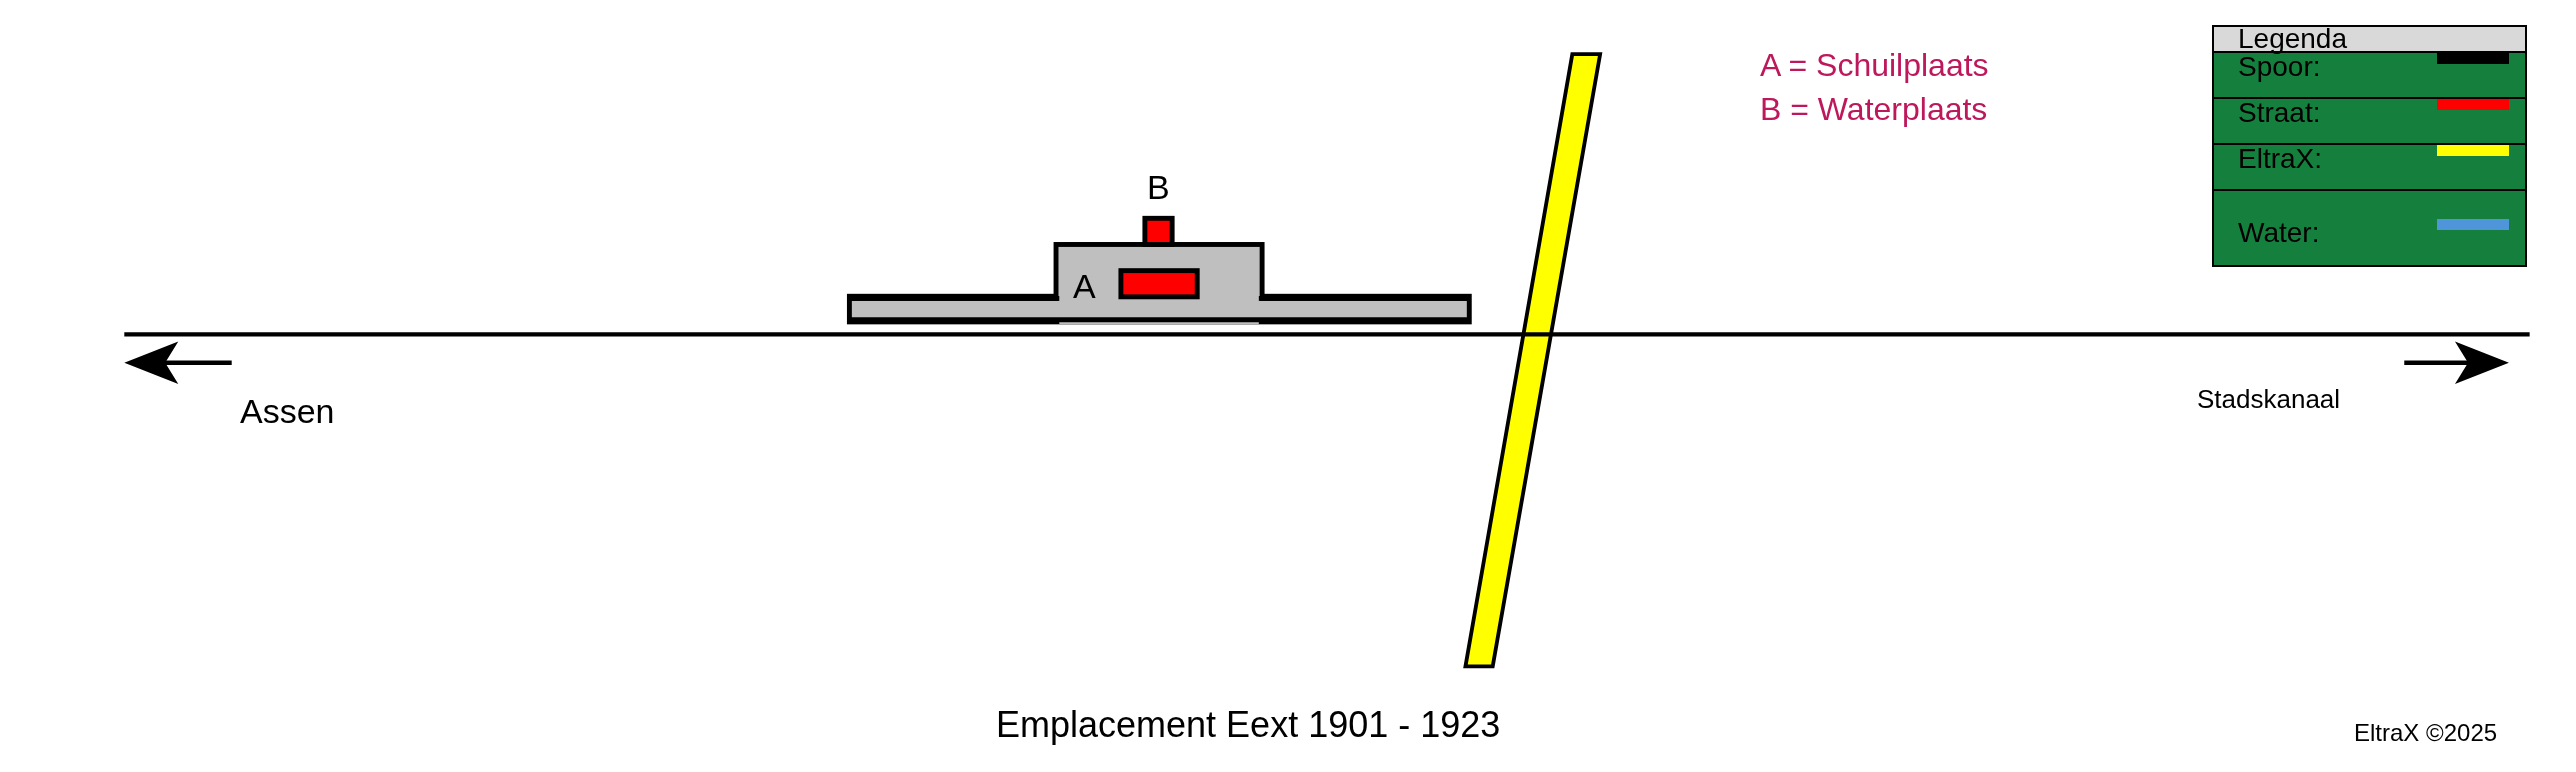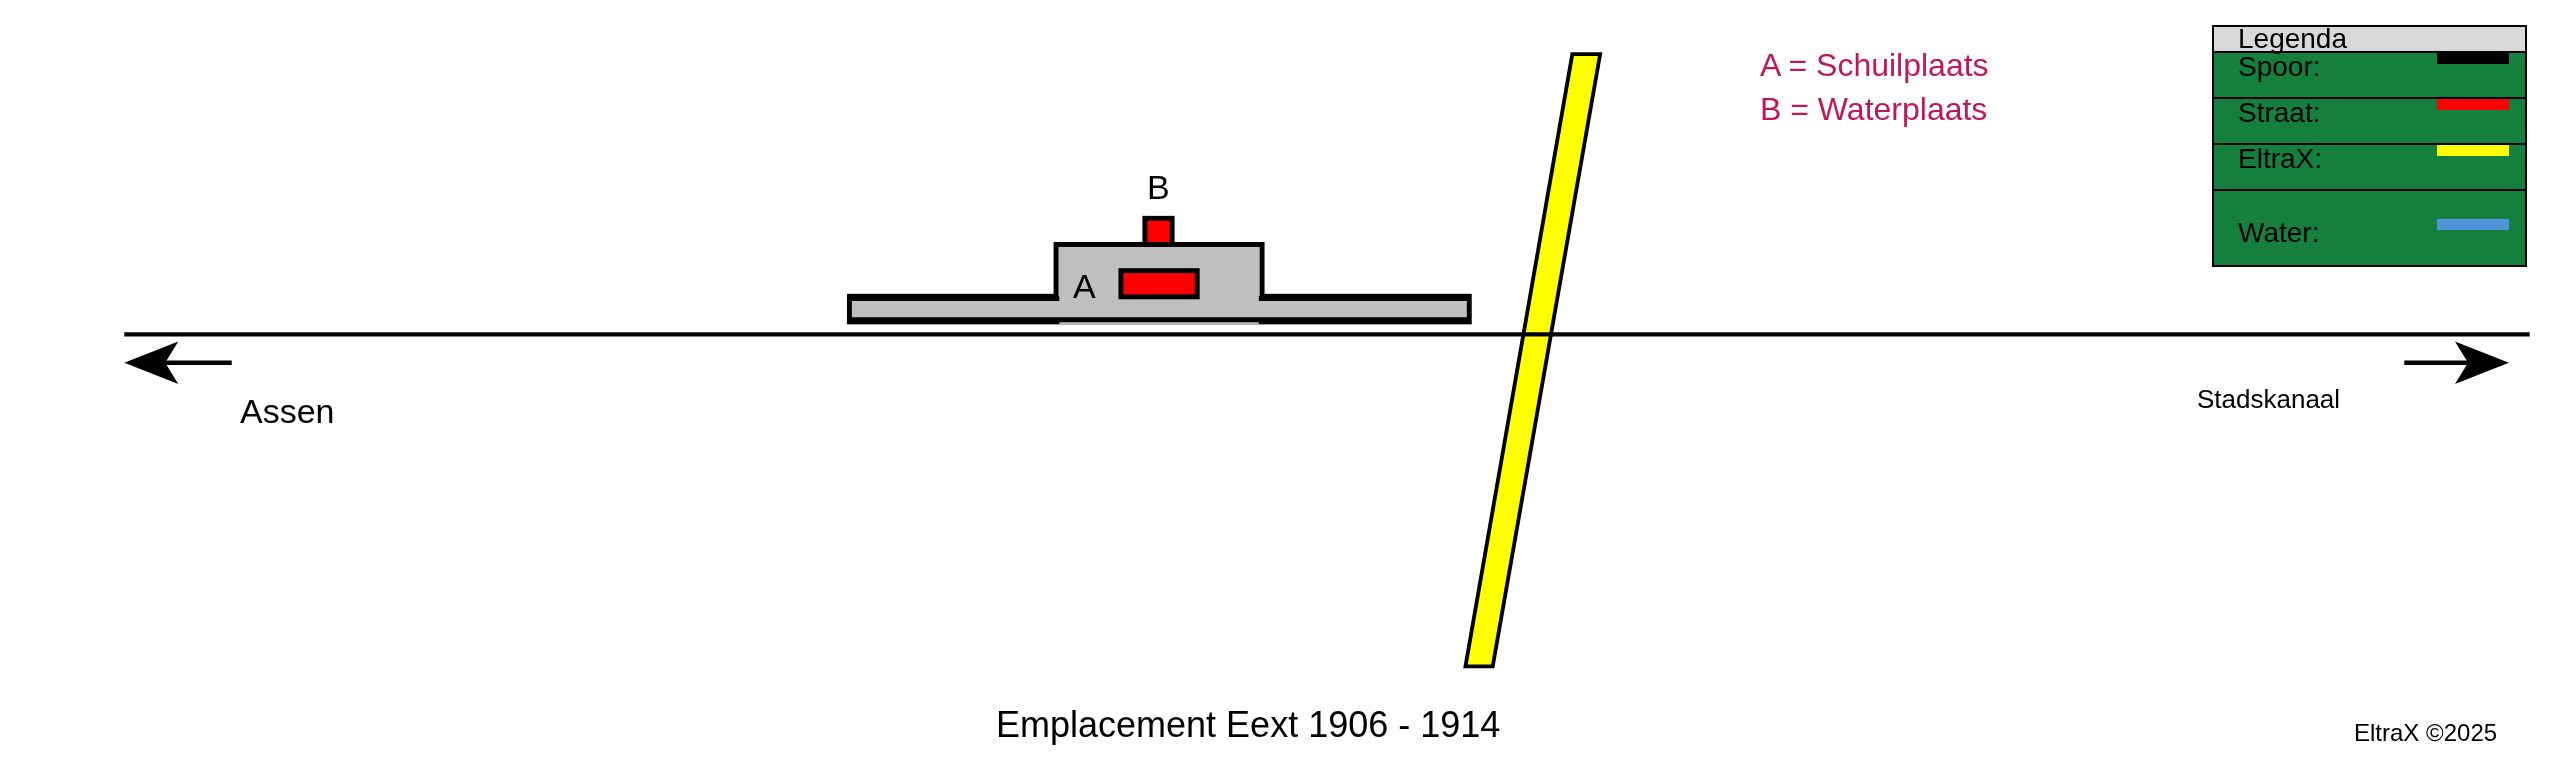--- a/index.html
+++ b/index.html
@@ -198,17 +198,17 @@
       <span class="row-label">EltraX:</span>
       <span class="swatch" style="background: rgb(255, 255, 0);"></span>
     </div>
 
     <div class="legend-row">
       <span class="row-label">Water:</span>
       <span class="swatch" style="background: rgb(78, 149, 217);"></span>
     </div>
   </div>
 
-  <div class="txt" id="title-text">Emplacement Eext 1906 - 1914</div>
+  <div class="txt" id="title-text">Emplacement Eext 1901 - 1923</div>
   <div class="txt" id="credit-text">EltraX ©2025</div>
 
 </div>
 
 
 </body></html>

